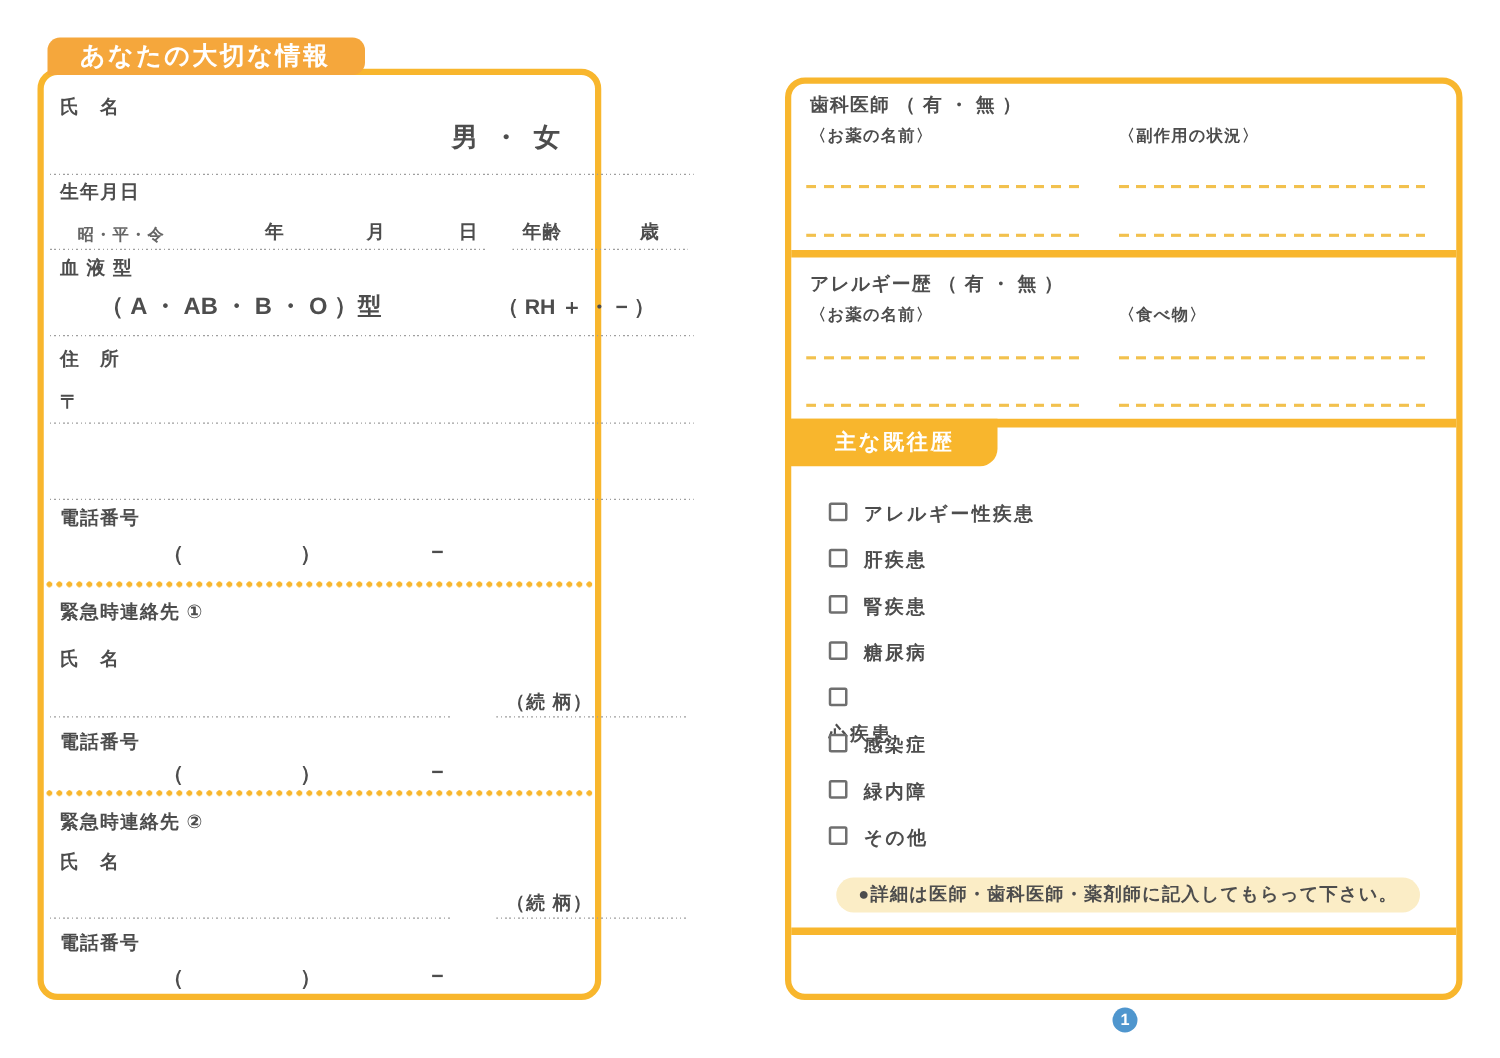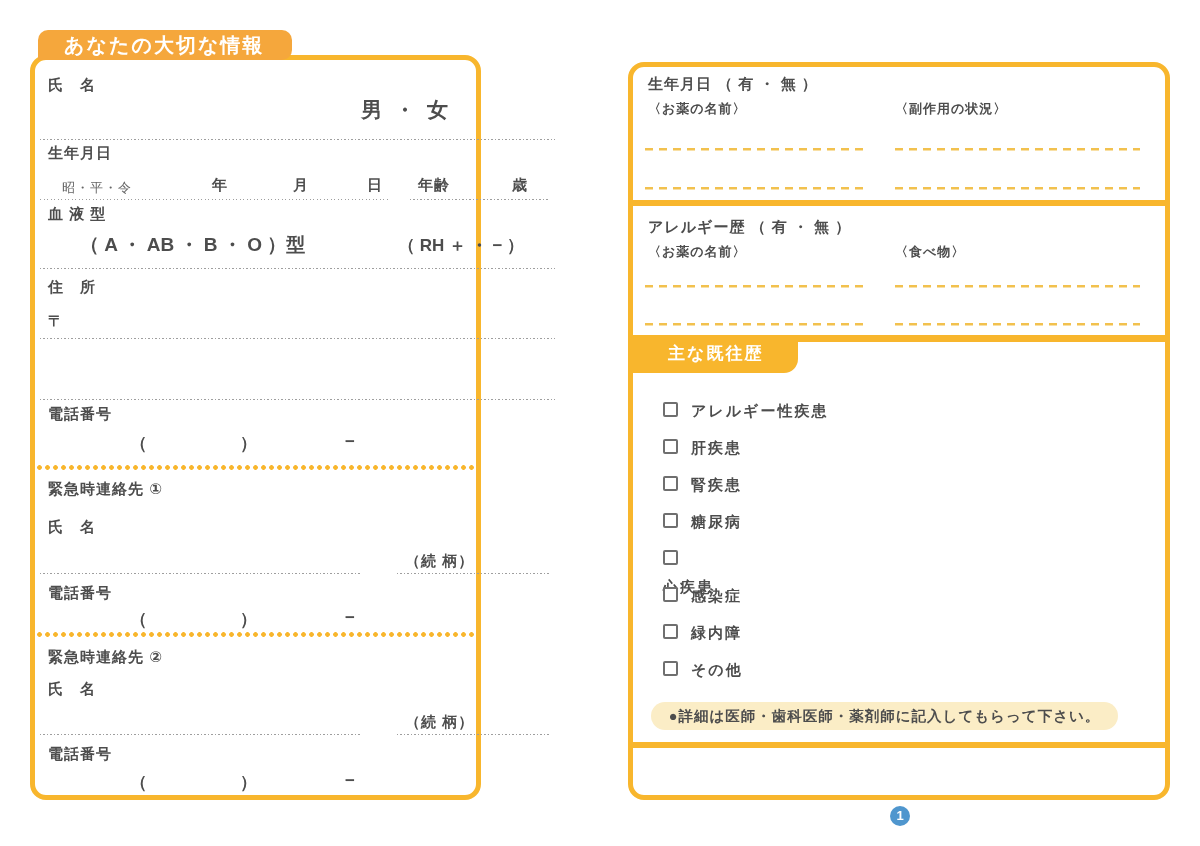--- a/index.html
+++ b/index.html
@@ -16,21 +16,21 @@
   .left-panel  { left:30px;  top:55px; width:451px; height:745px; }
   .right-panel { left:628px; top:62px; width:542px; height:738px; }
 
   .title-badge {
     position:absolute; left:38px; top:30px; height:30px; z-index:2;
     background:#F5A73C; color:#fff; font-weight:bold; font-size:20px;
     letter-spacing:2px; line-height:30px; padding:0 28px 0 26px;
     border-radius:10px 10px 10px 0; white-space:nowrap;
   }
   .lbl  { position:absolute; font-weight:bold; font-size:15px; letter-spacing:1px; white-space:nowrap; }
-  .sm   { position:absolute; font-size:13px; color:#666; letter-spacing:1px; white-space:nowrap; }
+  .sm   { position:absolute; font-size:13px; color:#666; letter-spacing:1px; white-space:nowrap;font-weight:bold; }
   .big  { position:absolute; font-weight:bold; white-space:nowrap; }
 
   
   .dotline {
     position:absolute; height:2px;
     background-image:repeating-linear-gradient(90deg,#9e9e9e 0 1.2px,transparent 1.2px 3.5px);
     background-size:100% 1.5px; background-repeat:no-repeat; background-position:bottom;
   }
   
   .sep {
@@ -55,21 +55,21 @@
   .bar { position:absolute; left:0; right:0; top:268px; height:7px; background:#F8B62D; }
 
   .chk-row { position:absolute; left:30px; display:flex; align-items:flex-start; gap:13px; }
   .chk-box {
     width:15px; height:15px; border:2px solid #6f6f6f; border-radius:2px;
     background:#fff; flex:0 0 auto;
   }
   .chk-lbl { font-weight:bold; font-size:15px; letter-spacing:2px; white-space:nowrap; }
 
   .note-pill {
-    position:absolute; left:18px; top:635px; width:467px; height:28px;
+    position:absolute; left:36px; top:635px; width:467px; height:28px;
     background:#FBEDC6; border-radius:14px; text-align:center;
     font-weight:bold; font-size:14.5px; line-height:28px; letter-spacing:1px; white-space:nowrap;
   }
   .generic-row {
     position:absolute; left:8px; right:2px; top:688px; height:36px;
     display:flex; align-items:center; white-space:nowrap;
   }
   .generic-label   { font-weight:bold; font-size:15px; }
   .generic-options { font-weight:bold; font-size:20px; letter-spacing:1px; }
 
@@ -137,21 +137,21 @@
     <div class="dotline" style="left:5px; top:673px; width:320px;"></div>
     <div class="dotline" style="left:362px; top:673px; width:153px;"></div>
     <div class="lbl" style="left:13px; top:685px;">電話番号</div>
     <div class="big" style="left:95px;  top:711px; font-size:17px;">（</div>
     <div class="big" style="left:205px; top:711px; font-size:17px;">）</div>
     <div class="big" style="left:310px; top:711px; font-size:17px;">−</div>
   </div>
 
   <div class="panel right-panel">
 
-    <div class="lbl" style="left:15px; top:8px;">生年月日 （ 有 ・ 無 ）</div>
+    <div class="lbl" style="left:15px; top:8px;">歯科医師 （ 有 ・ 無 ）</div>
     <div class="lbl" style="left:15px;  top:33px; font-size:13px;">〈お薬の名前〉</div>
     <div class="lbl" style="left:262px; top:33px; font-size:13px;">〈副作用の状況〉</div>
     <div class="dash" style="left:12px;  top:81px;  width:223px;"></div>
     <div class="dash" style="left:262px; top:81px;  width:245px;"></div>
     <div class="dash" style="left:12px;  top:120px; width:223px;"></div>
     <div class="dash" style="left:262px; top:120px; width:245px;"></div>
 
     <div class="divider" style="top:133px;"></div>
 
     <div class="lbl" style="left:15px; top:151px;">アレルギー歴 （ 有 ・ 無 ）</div>

